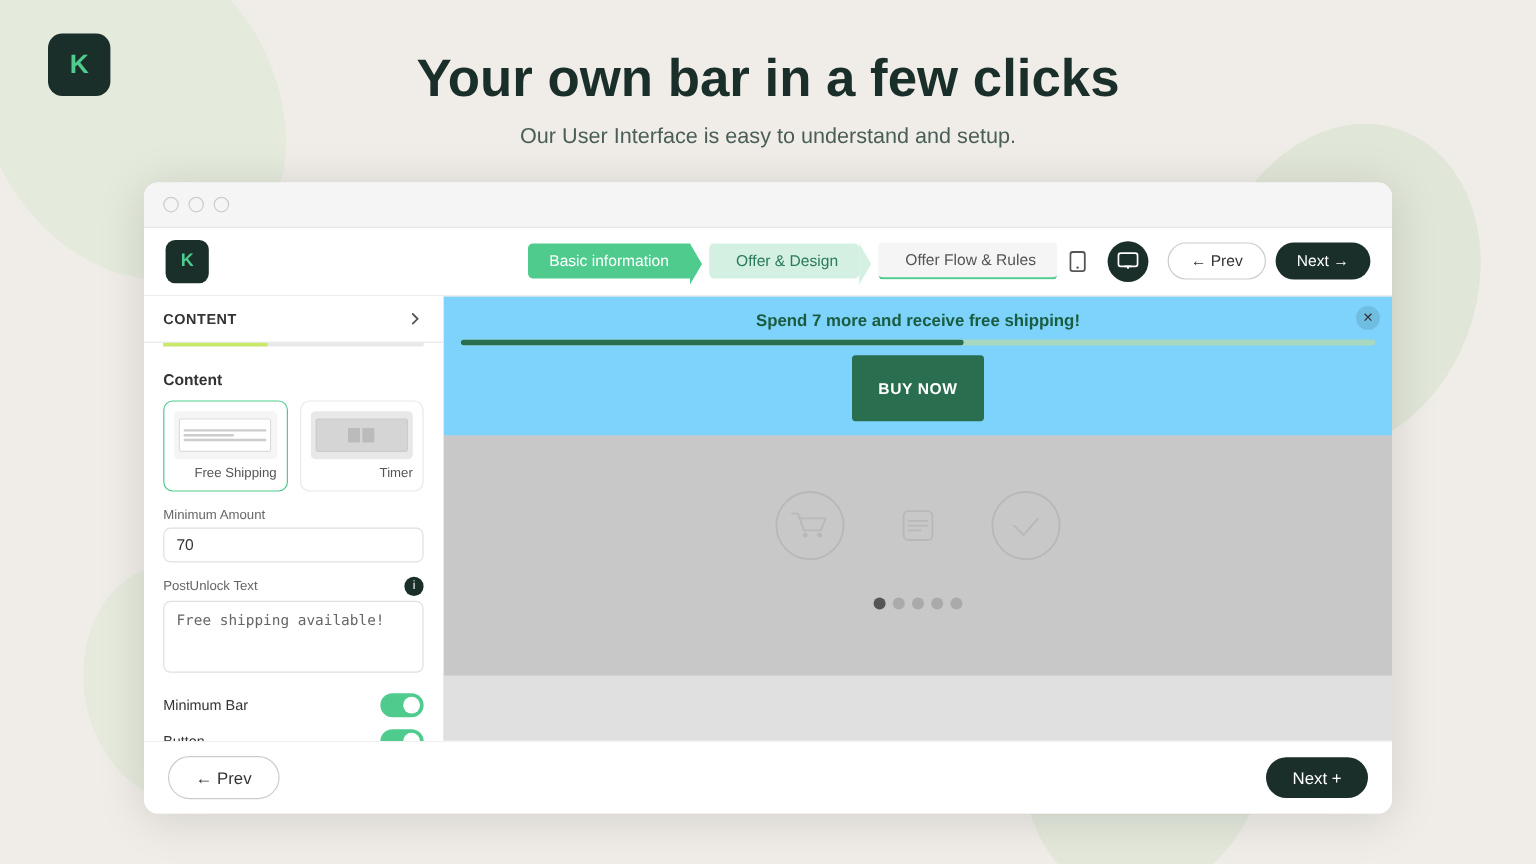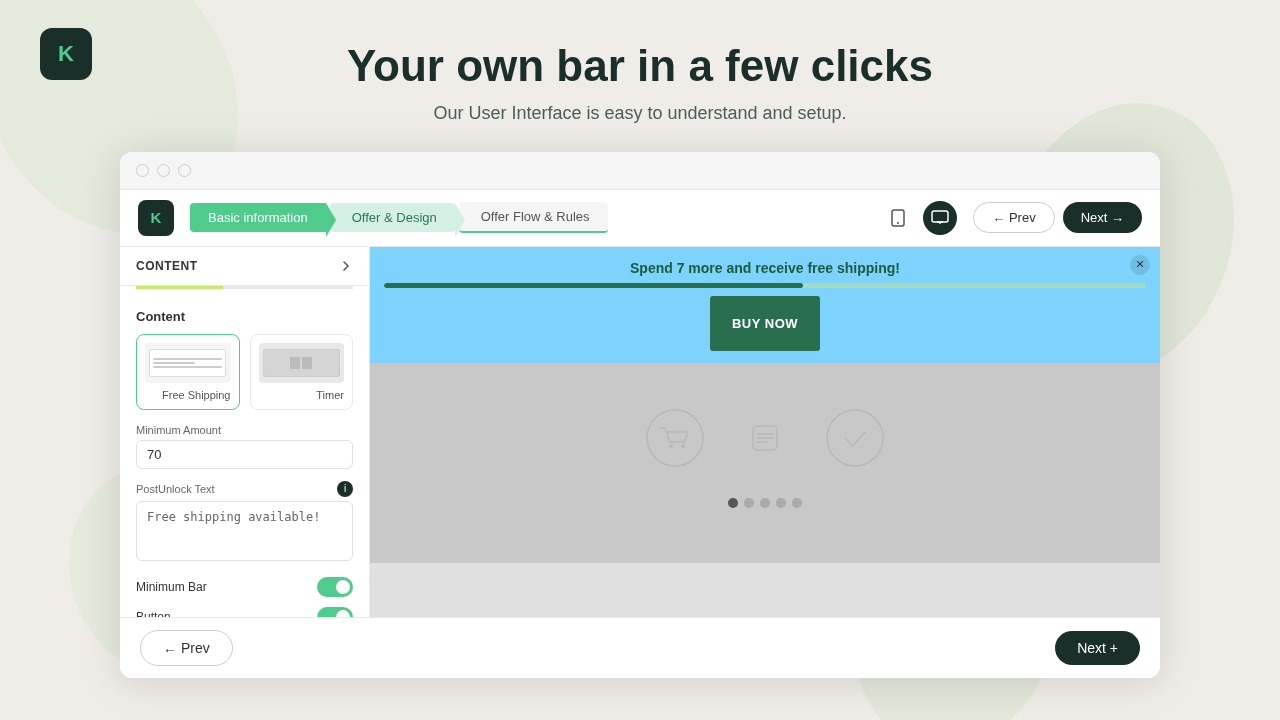--- a/index.html
+++ b/index.html
@@ -118,22 +118,23 @@
     .app-logo span {
       color: #4ecb8d;
       font-size: 15px;
       font-weight: 900;
     }
 
     
     .steps {
       display: flex;
       align-items: center;
-      gap: 4px;
+      gap: 16px;
       flex: 1;
+      justify-content: flex-end;
     }
 
     .step {
       display: flex;
       align-items: center;
       padding: 7px 18px;
       font-size: 13px;
       font-weight: 500;
       position: relative;
       border-radius: 4px;

